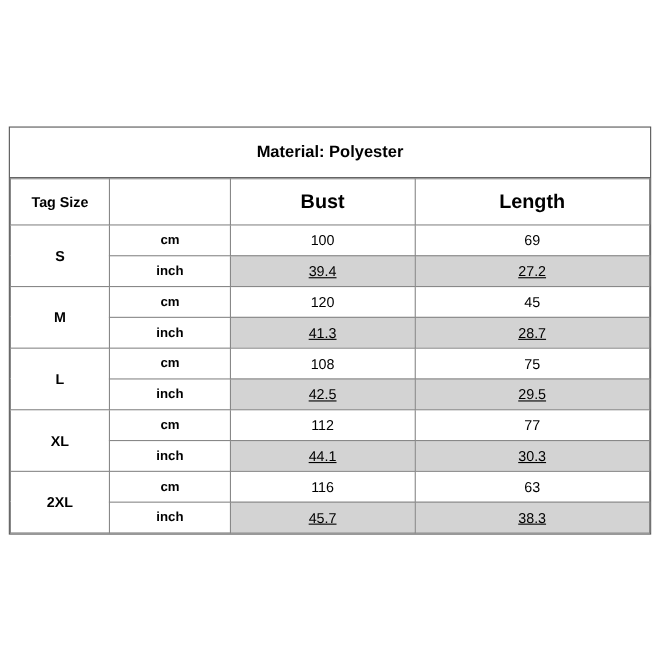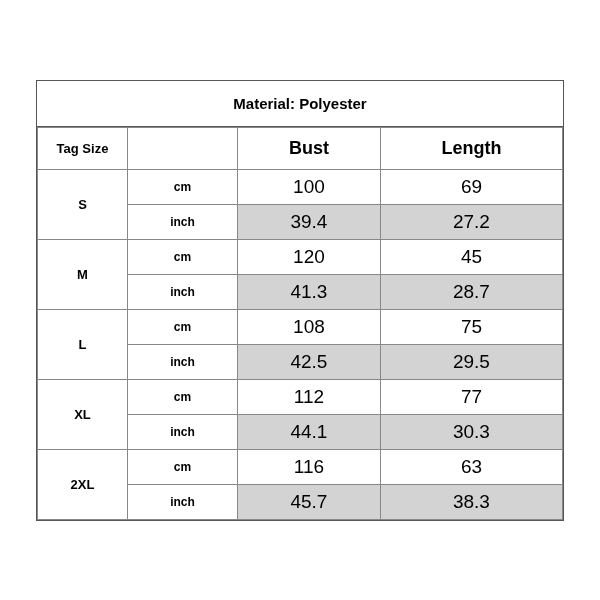--- a/index.html
+++ b/index.html
@@ -6,21 +6,21 @@
     body {
       background: #fff;
       font-family: Arial, sans-serif;
       display: flex;
       justify-content: center;
       align-items: center;
       width: 600px;
       height: 600px;
     }
     .outer-wrapper {
-      width: 528px;
+      width: 584px;
       border: 1.5px solid #555;
     }
     .title-row {
       text-align: center;
       padding: 14px 10px;
       font-weight: bold;
       font-size: 15px;
       border-bottom: 1.5px solid #555;
     }
     table {
@@ -40,24 +40,25 @@
     }
     .unit-cell {
       width: 110px;
       font-size: 12px;
       font-weight: bold;
     }
     .unit-cell.inch {
       font-weight: bold;
     }
     .value-cell {
-      font-size: 19px;
+      font-size: 13px;
     }
     .shaded {
       background-color: #d3d3d3;
+      text-decoration: underline;
     }
     th {
       font-weight: bold;
       font-size: 18px;
       background: #fff;
     }
     .header-row th {
       padding: 10px 16px;
     }
   </style>

